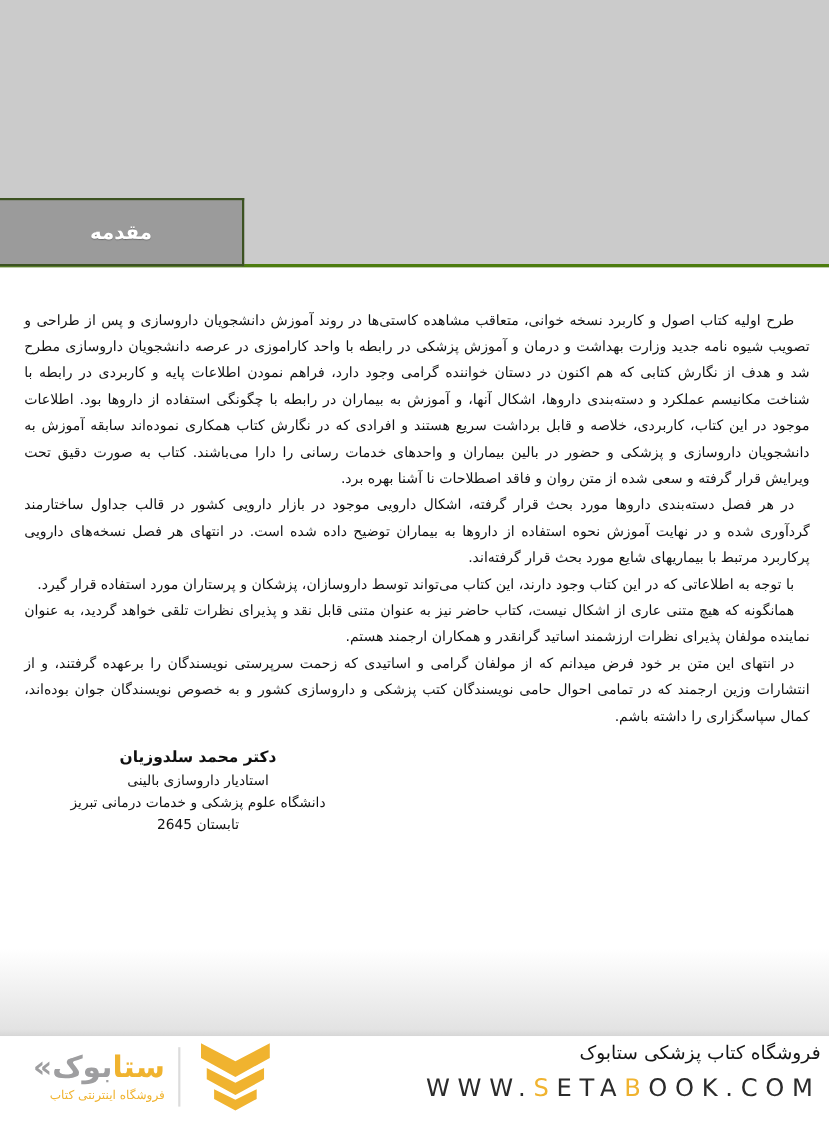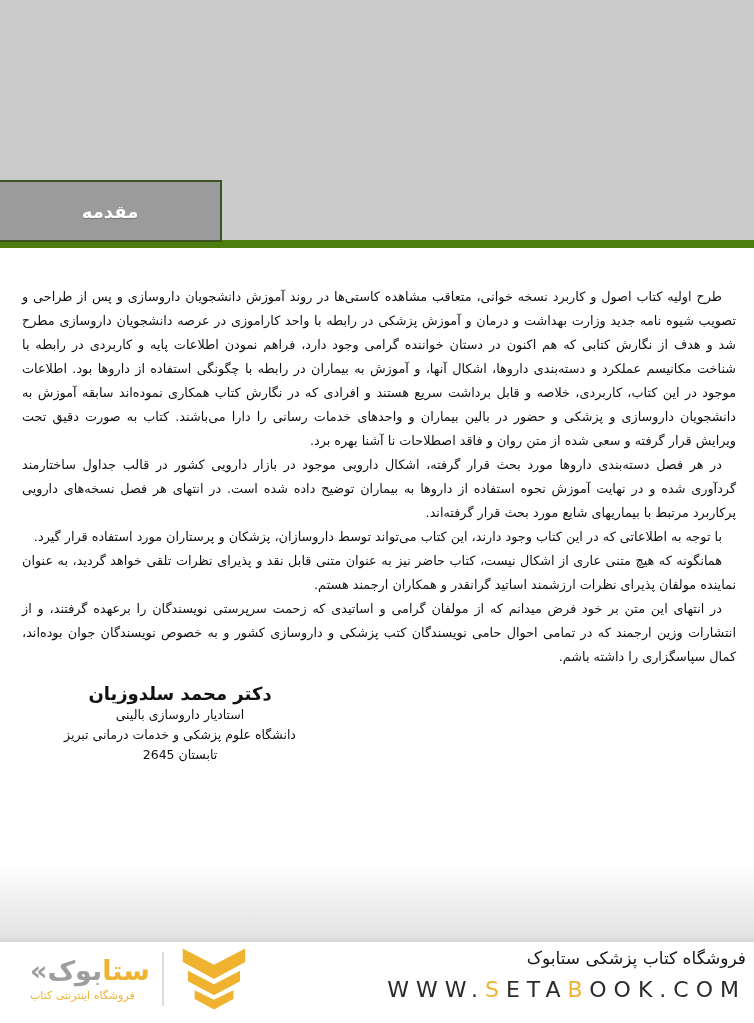--- a/index.html
+++ b/index.html
@@ -14,21 +14,21 @@
     font-family: "DejaVu Sans", sans-serif;
     color: var(--text-color, #1a1a1a);
   }
 
   
   .band {
     position: relative;
     height: 240px;
     flex: 0 0 auto;
     background: var(--band-gray, #cbcbcb);
-    border-bottom: 8px solid #4d7c0f;
+    border-bottom: 3px solid #4d7c0f;
   }
   .chapter-box {
     position: absolute;
     left: 0;
     bottom: -2px;
     width: 220px;
     height: 58px;
     background: var(--heading-box-gray, #9b9b9b);
     border: 2px solid var(--heading-border-green, #3c5222);
     border-left: none;
@@ -60,21 +60,21 @@
 
   
   .signature {
     width: 300px;
     margin: 14px auto 0 8px; 
     text-align: center;
     font-size: 12.5px;
     line-height: 20px;
     color: #111111;
   }
-  .signature .sig-name { font-weight: bold; font-size: 18px; line-height: 22px; }
+  .signature .sig-name { font-weight: bold; font-size: 14px; line-height: 22px; }
 
   
   .page-shadow {
     margin-top: auto;
     flex: 0 0 auto;
     height: 80px;
     background: linear-gradient(to bottom, rgba(255,255,255,0) 0%, #e3e3e3 92%, #d6d6d6 100%);
   }
 
   
@@ -87,21 +87,21 @@
   .logo-group {
     position: absolute;
     left: 30px;
     top: 5px;
     display: flex;
     align-items: center;
     gap: 12px;
   }
   .emblem { color: var(--accent-yellow, #f0b32f); line-height: 0; }
   .logo-divider { width: 2px; height: 54px; background: #dcdcdc; }
-  .wordmark-block { text-align: left; }
+  .wordmark-block { text-align: right; }
   .wordmark { font-size: 27px; font-weight: bold; letter-spacing: 1px; line-height: 30px; }
   .wm-primary { color: var(--accent-yellow, #f0b32f); }
   .wm-secondary { color: var(--logo-gray, #9e9ea0); }
   .wm-mark { color: var(--logo-gray, #9e9ea0); font-weight: bold; }
   .logo-tagline {
     color: var(--accent-yellow, #f0b32f);
     font-size: 11px;
     margin-top: 3px;
   }
 

